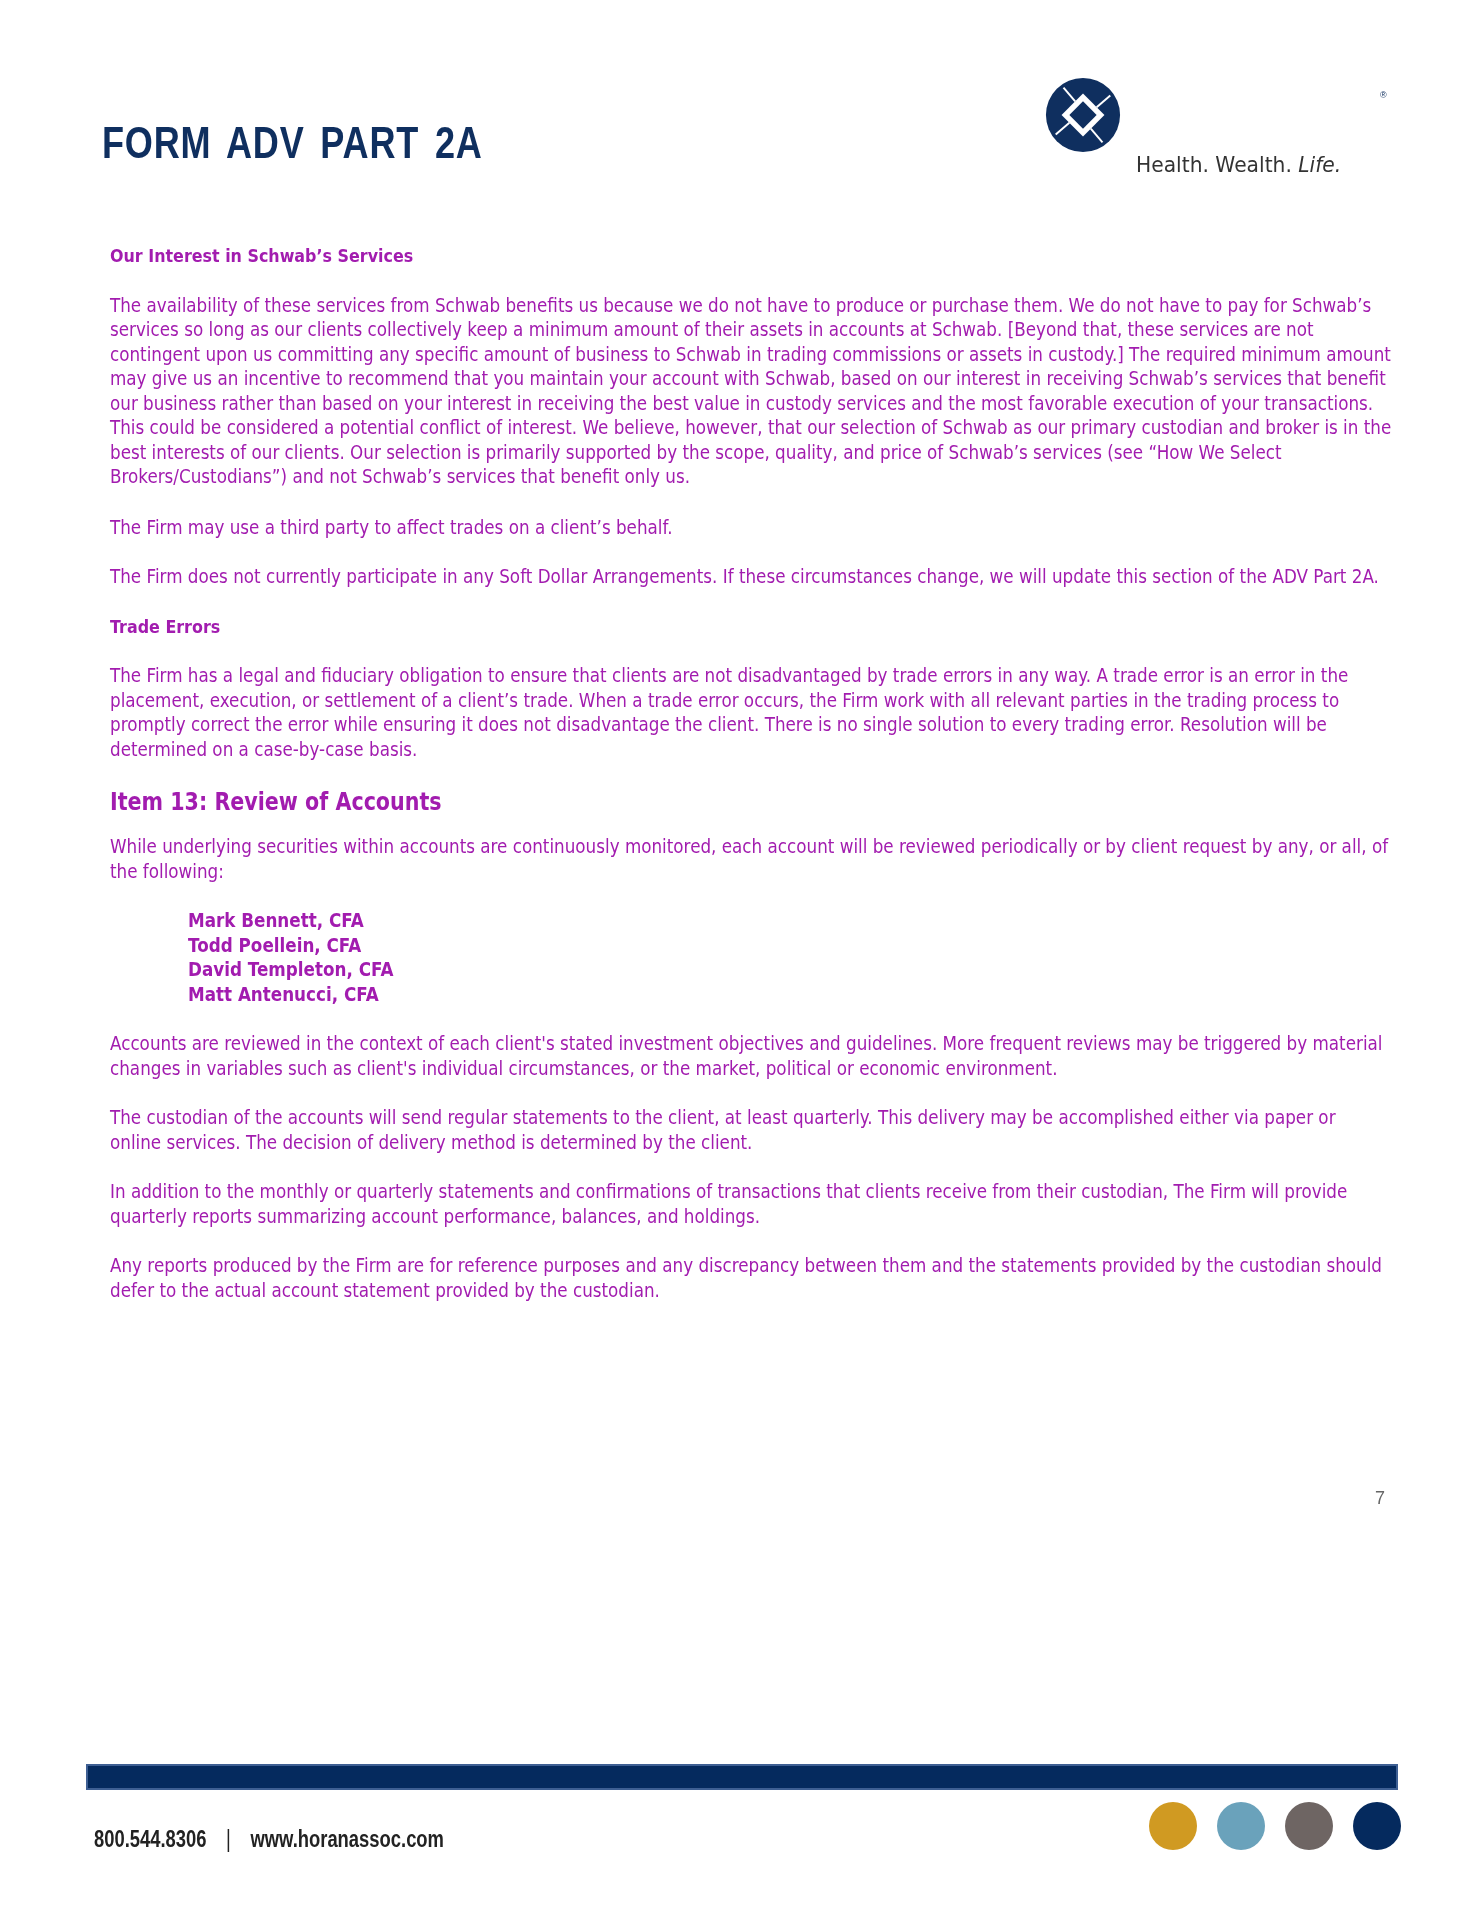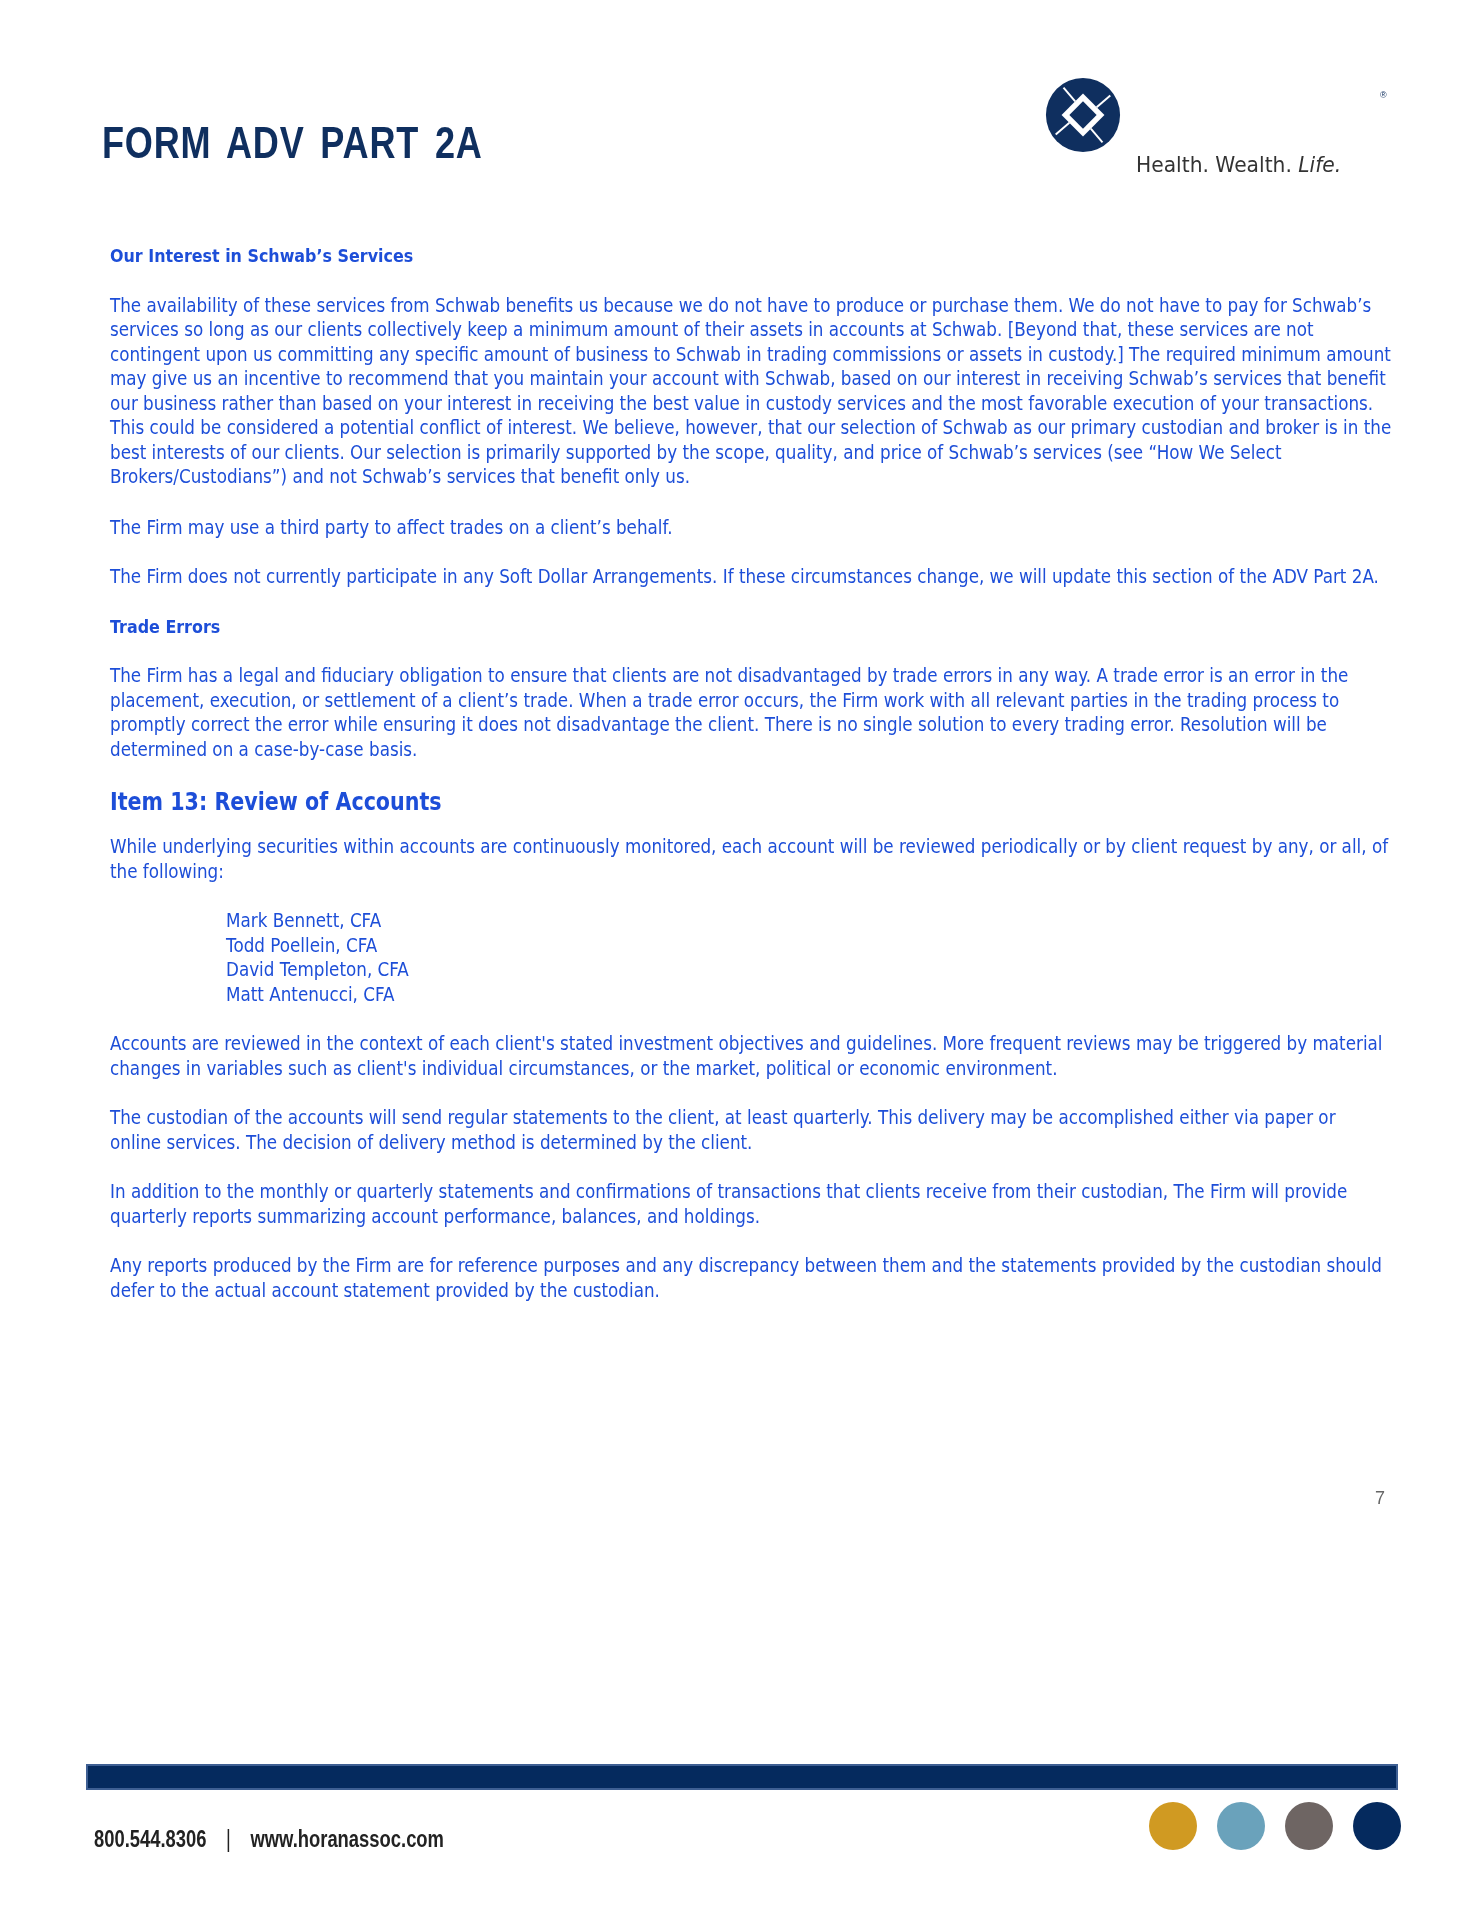--- a/index.html
+++ b/index.html
@@ -72,39 +72,40 @@
     .logo-tagline .italic { font-style: italic; }
 
     .content {
       position: absolute;
       left: 110px;
       top: 244px;
       width: 1285px;
       font-family: "DejaVu Sans", sans-serif;
       font-size: 19.5px;
       line-height: 24.5px;
-      color: #1d4ed8;
+      color: #a21caf;
     }
     .content p {
       margin: 0;
       transform: scaleX(0.86);
       transform-origin: left top;
       width: 116%;
     }
     .h-sub {
       font-weight: bold;
       font-size: 18.5px;
     }
     .h-item {
       font-weight: bold;
       font-size: 24px;
       line-height: 30px;
     }
     .names {
-      margin-left: 116px;
+      margin-left: 78px;
+      font-weight: bold;
     }
     .gap-s { height: 25px; }
     .gap-m { height: 26px; }
 
     .page-number {
       position: absolute;
       left: 1375px;
       top: 1488px;
       font-family: "Liberation Sans", sans-serif;
       font-size: 18px;

